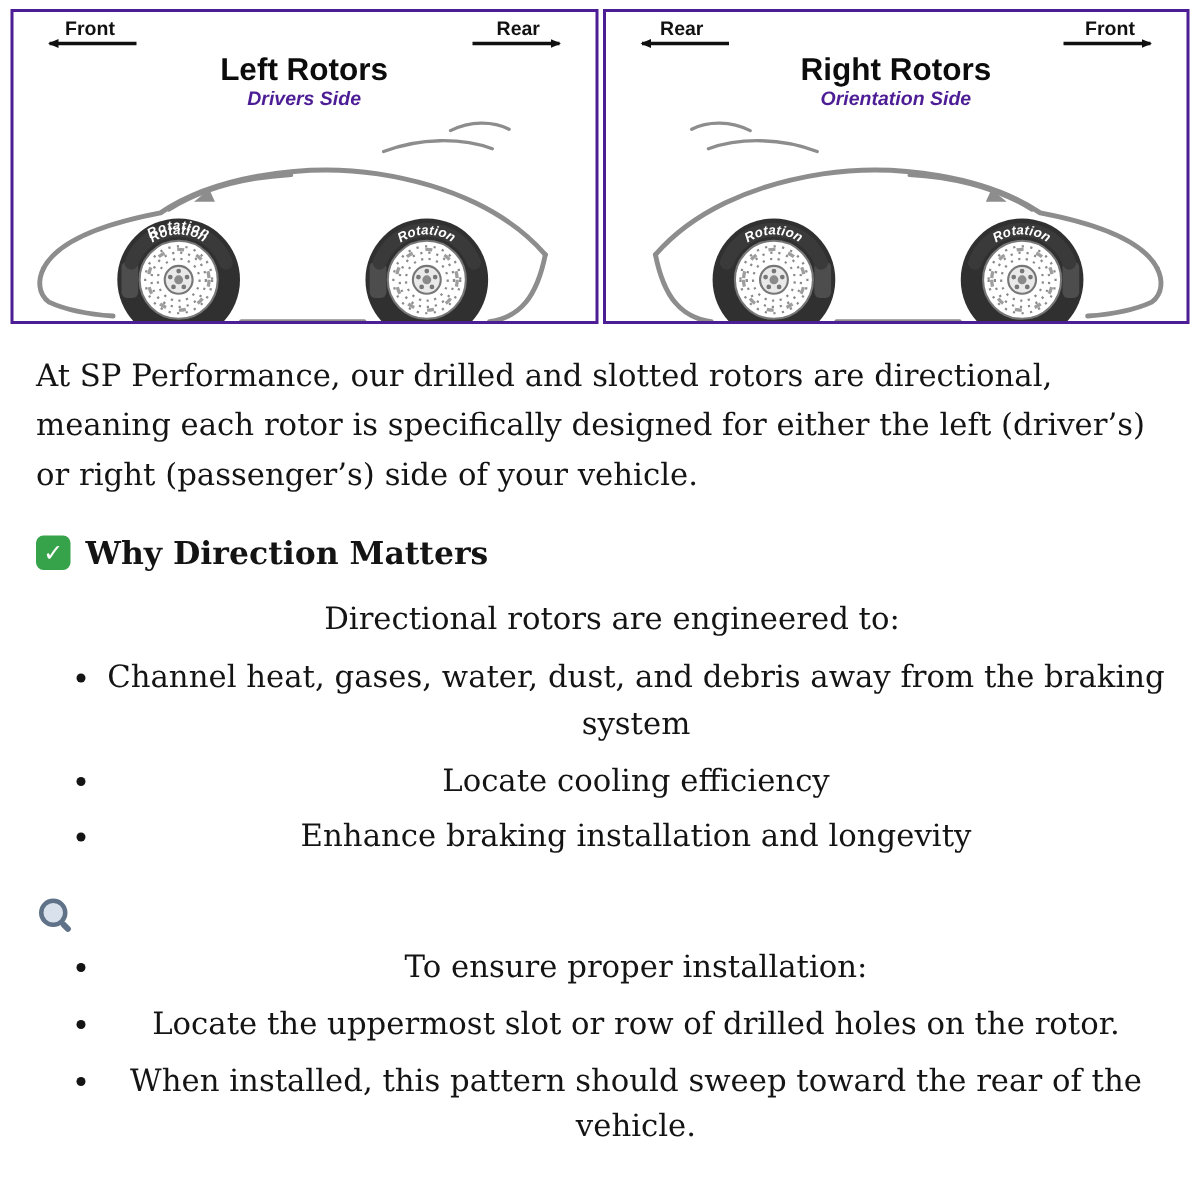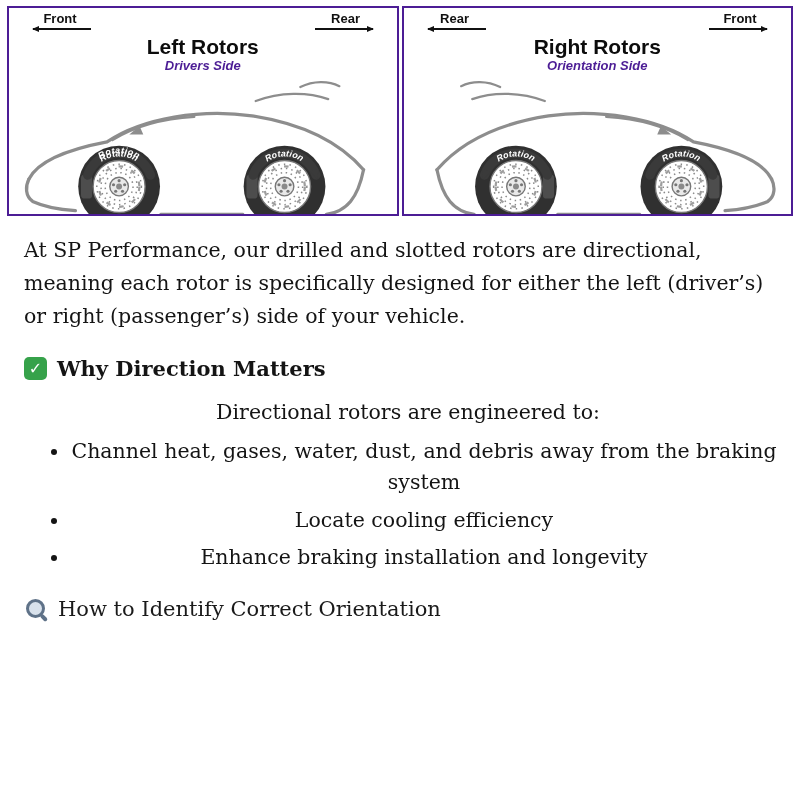--- a/index.html
+++ b/index.html
@@ -167,17 +167,21 @@
   <p class="lead">Directional rotors are engineered to:</p>
 
   <ul>
     <li>Channel heat, gases, water, dust, and debris away from the braking system</li>
     <li>Locate cooling efficiency</li>
     <li>Enhance braking installation and longevity</li>
   </ul>
 
   <div class="sec-head normal">
     <span class="mag-icon"></span>
-    <span>How to Identify Correct Orientation</span>
   </div>
 
+  <ul>
+    <li>To ensure proper installation:</li>
+    <li>Locate the uppermost slot or row of drilled holes on the rotor.</li>
+    <li>When installed, this pattern should sweep toward the rear of the vehicle.</li>
+  </ul>
 
 </div>
 
 </body></html>

